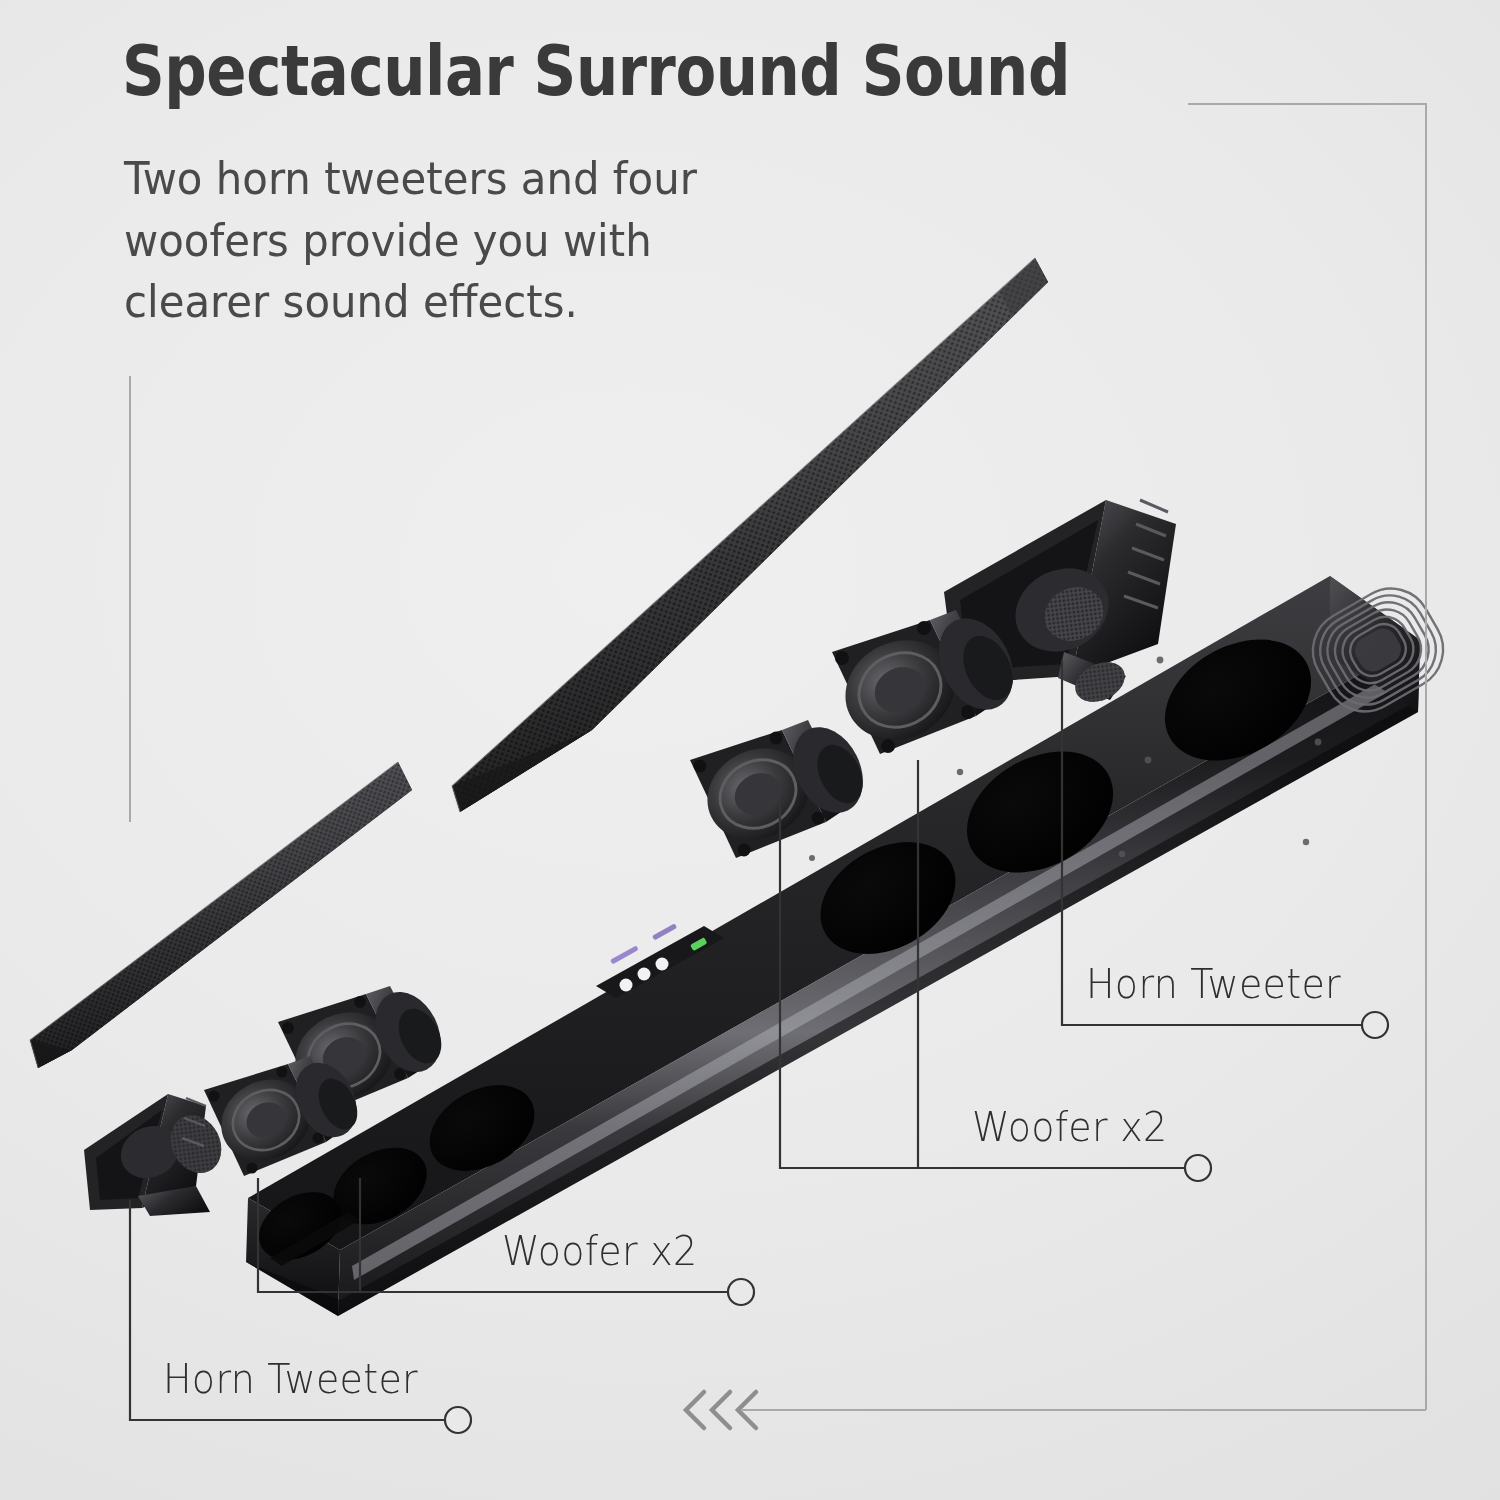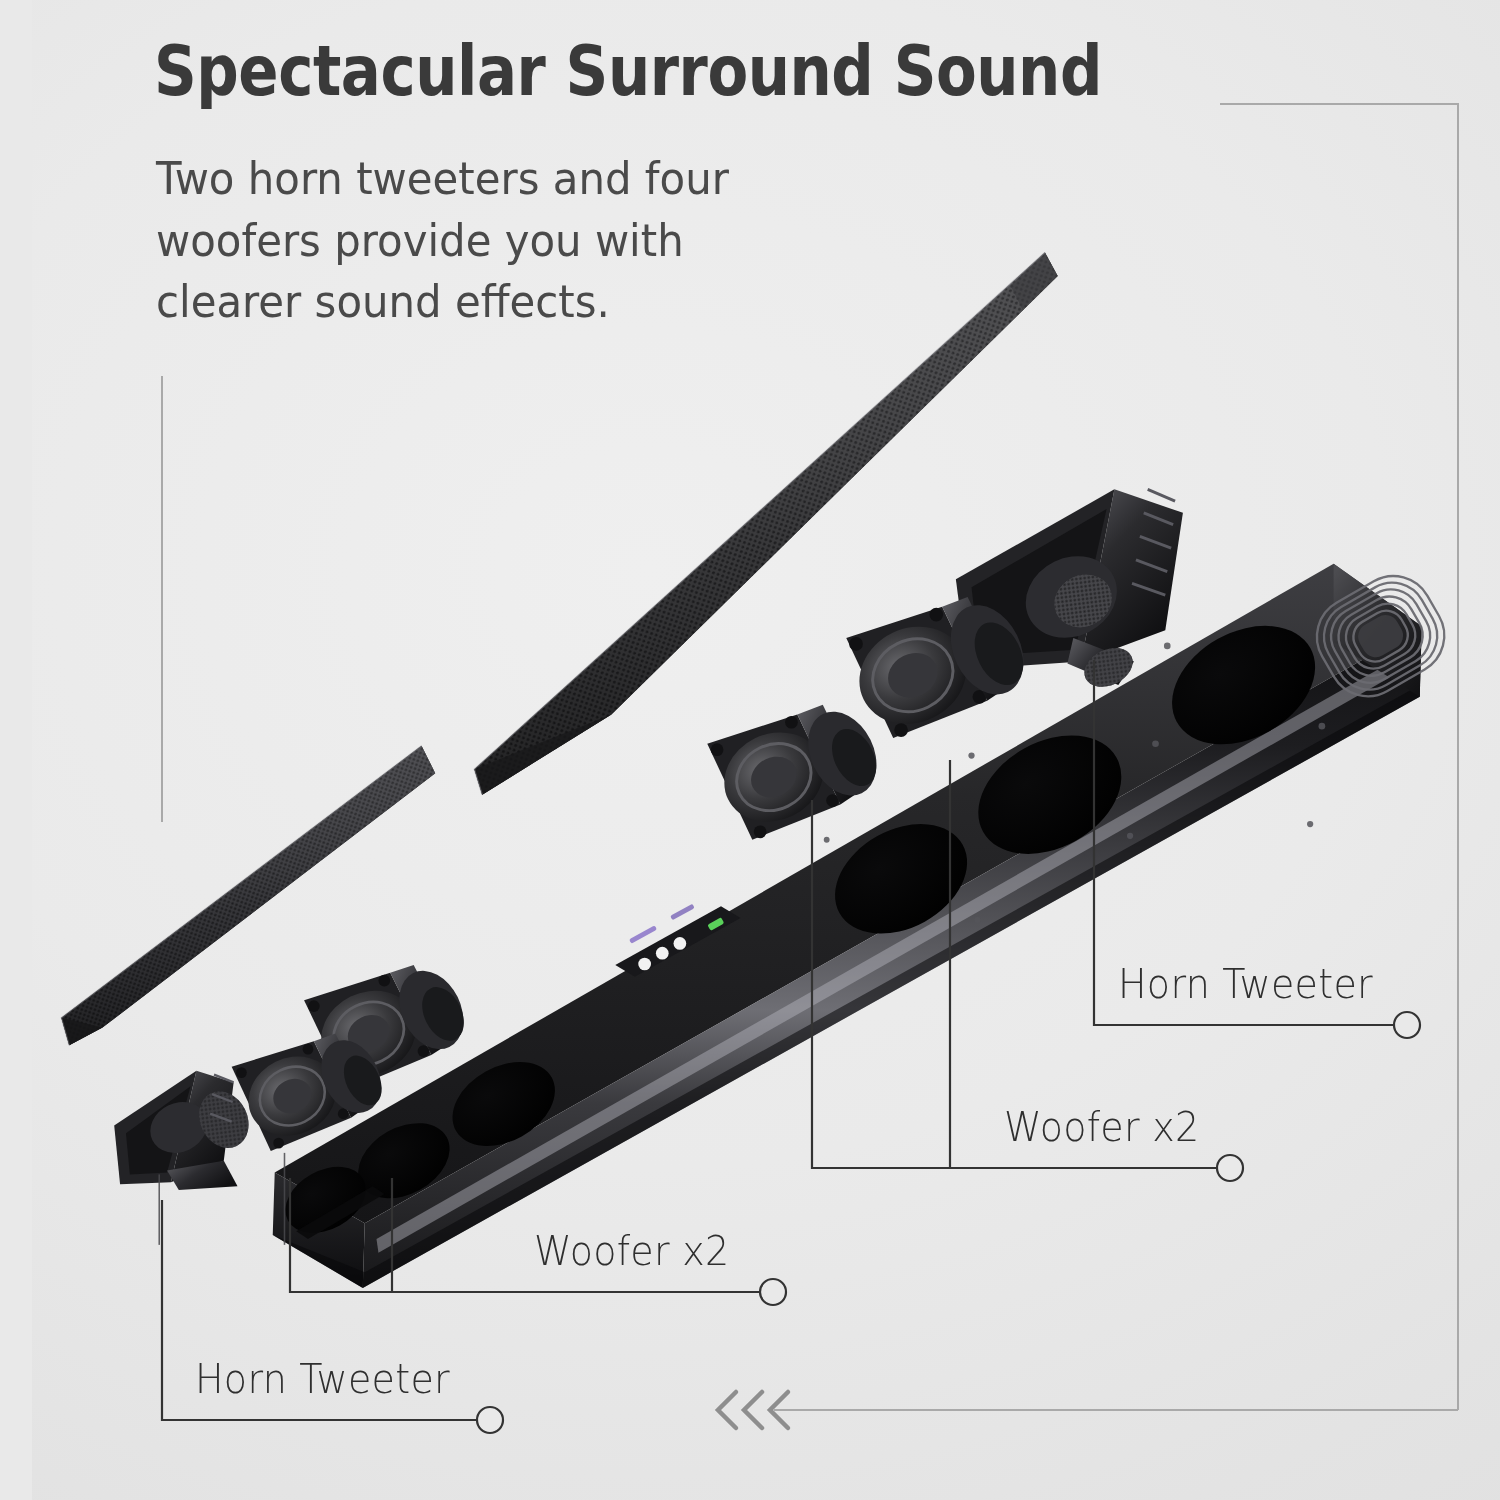--- a/index.html
+++ b/index.html
@@ -6,21 +6,20 @@
   html,body { width:1500px; height:1500px; overflow:hidden; }
   body {
     font-family:"Liberation Sans", sans-serif;
     background:#e9e9e9;
     position:relative;
   }
   #stage {
     position:absolute; inset:0;
     background:
       radial-gradient(120% 95% at 42% 38%, #efefef 0%, #eaeaea 42%, #e3e3e3 72%, #dedede 100%);
-    margin-left: 32px;
   }
 
   
   .title {
     position:absolute; left:122px; top:36px;
     font-family:"DejaVu Sans", sans-serif;
     font-weight:700;
     font-size:69px;
     letter-spacing:-0.5px;
     line-height:1.02;

